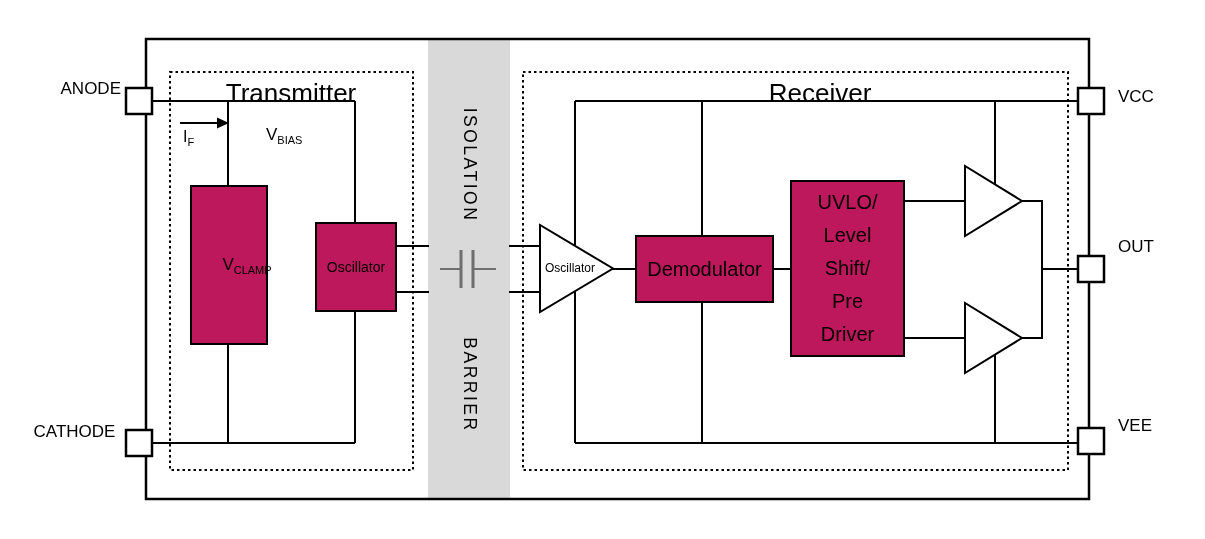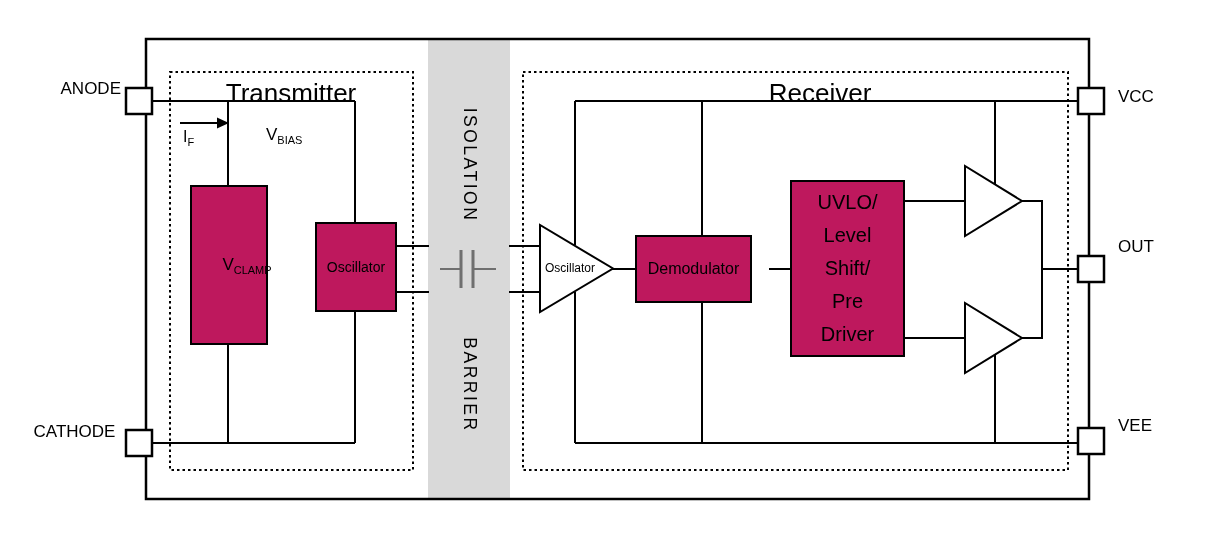--- a/index.html
+++ b/index.html
@@ -22,21 +22,21 @@
     text-align:center;
   }
   .sub{font-size:11px;vertical-align:-4px;}
   .vtext{
     position:absolute;white-space:nowrap;
     transform:translate(-50%,-50%) rotate(90deg);
     font-size:17.5px;letter-spacing:2.5px;
   }
   #vclamp-box{left:190px;top:185px;width:78px;height:160px;font-size:17px;padding-left:36px;}
   #oscillator-box{left:315px;top:222px;width:82px;height:90px;font-size:14px;}
-  #demodulator-box{left:635px;top:235px;width:117px;height:68px;font-size:16px;}
+  #demodulator-box{left:635px;top:235px;width:139px;height:68px;font-size:20px;}
   #uvlo-box{
     left:790px;top:180px;width:115px;height:177px;
     flex-direction:column;font-size:20px;line-height:33px;
   }
   #amplifier-label{left:540px;top:261px;width:60px;text-align:center;font-size:12px;}
   #transmitter-title{left:216px;top:78px;width:150px;}
   #receiver-title{left:745px;top:78px;width:150px;}
   #anode-label{left:35px;top:79px;width:80px;text-align:right;}
   #cathode-label{left:22px;top:422px;width:93px;text-align:center;}
   #vcc-label{left:1112px;top:87px;}

